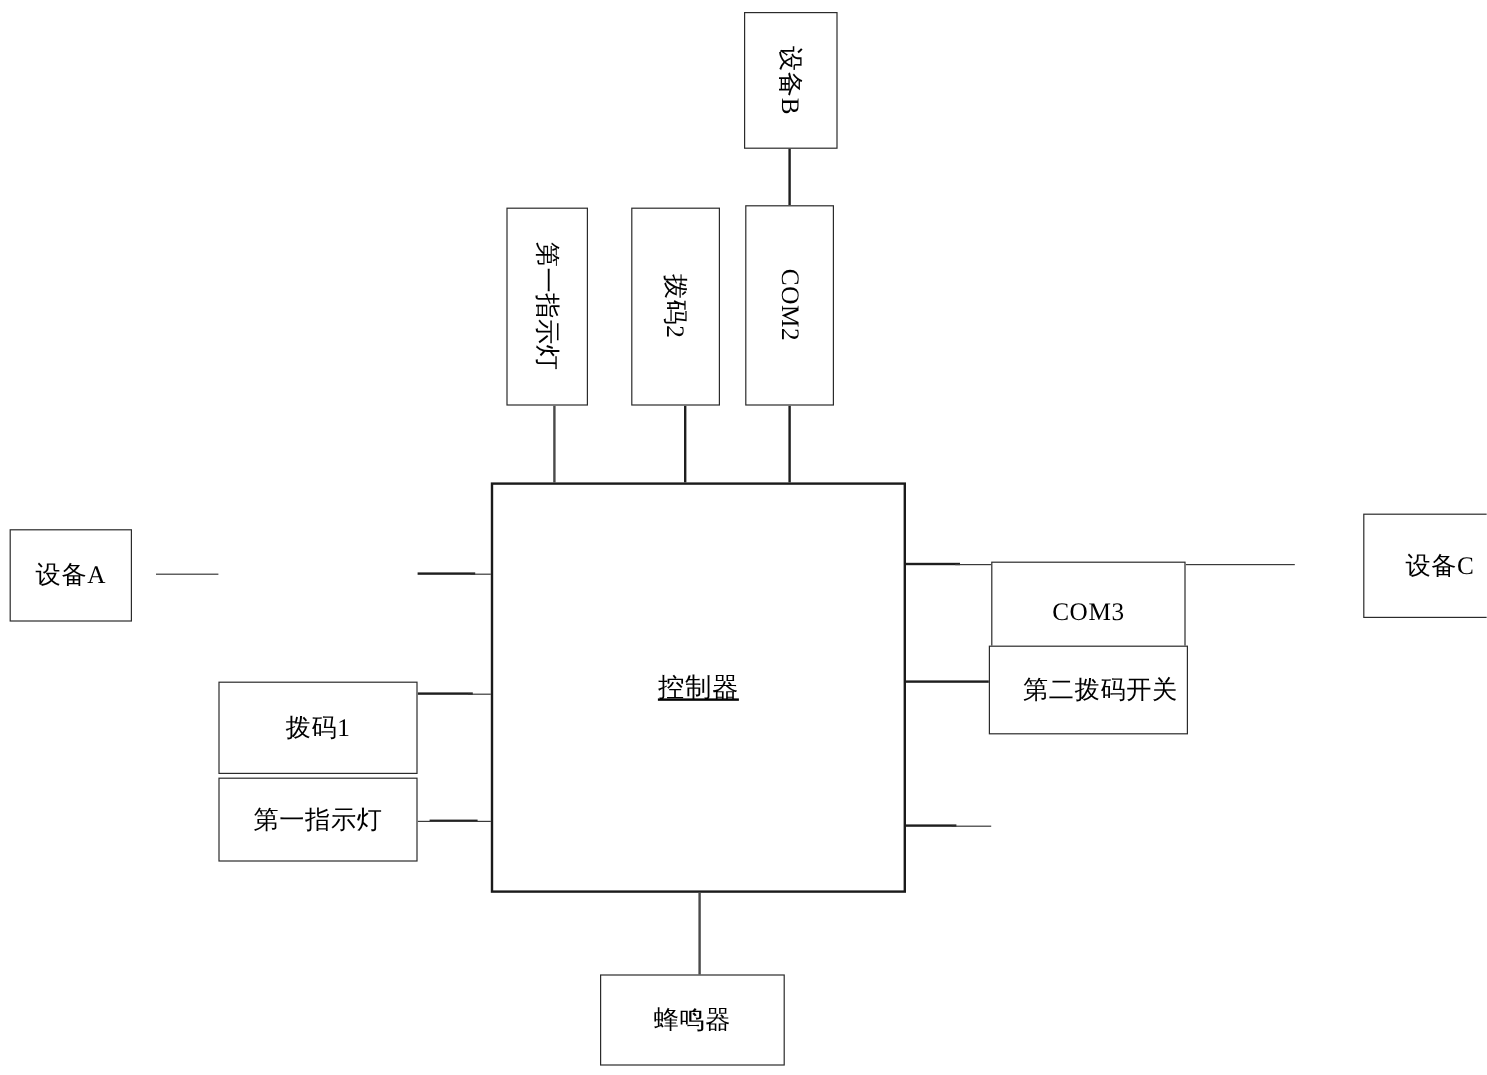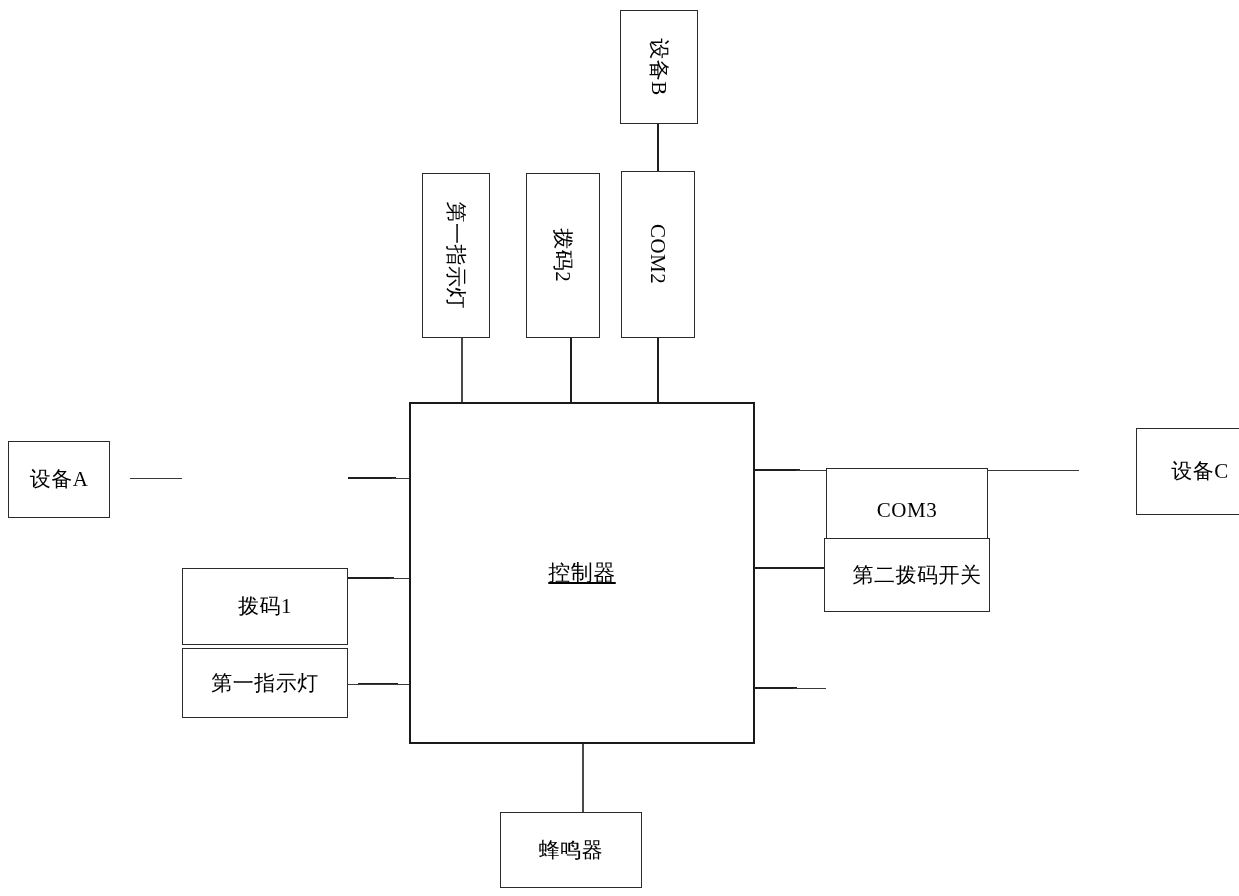--- a/index.html
+++ b/index.html
@@ -136,17 +136,17 @@
 
   <div class="node" style="left:1136px; top:428px; width:128px; height:87px;">
     <span>设备C</span>
   </div>
 
   <div class="node" style="left:824px; top:538px; width:166px; height:74px;padding-left:20px;">
     <span>第二拨码开关</span>
   </div>
 
 
-  <div class="node" style="left:500px; top:812px; width:142px; height:76px;">
+  <div class="node" style="left:500px; top:812px; width:154px; height:76px;">
     <span>蜂鸣器</span>
   </div>
 
 </div>
 
 </body></html>

